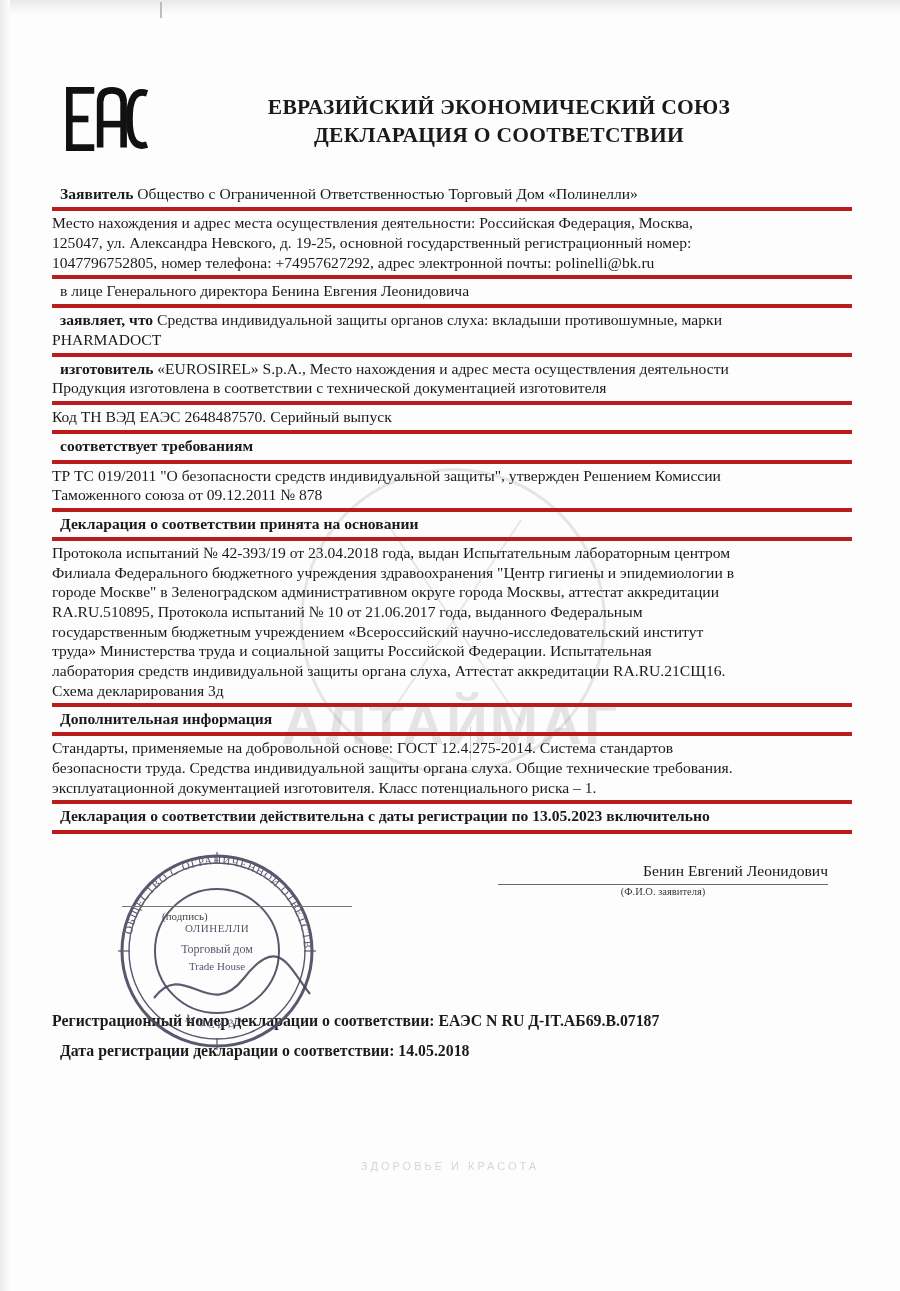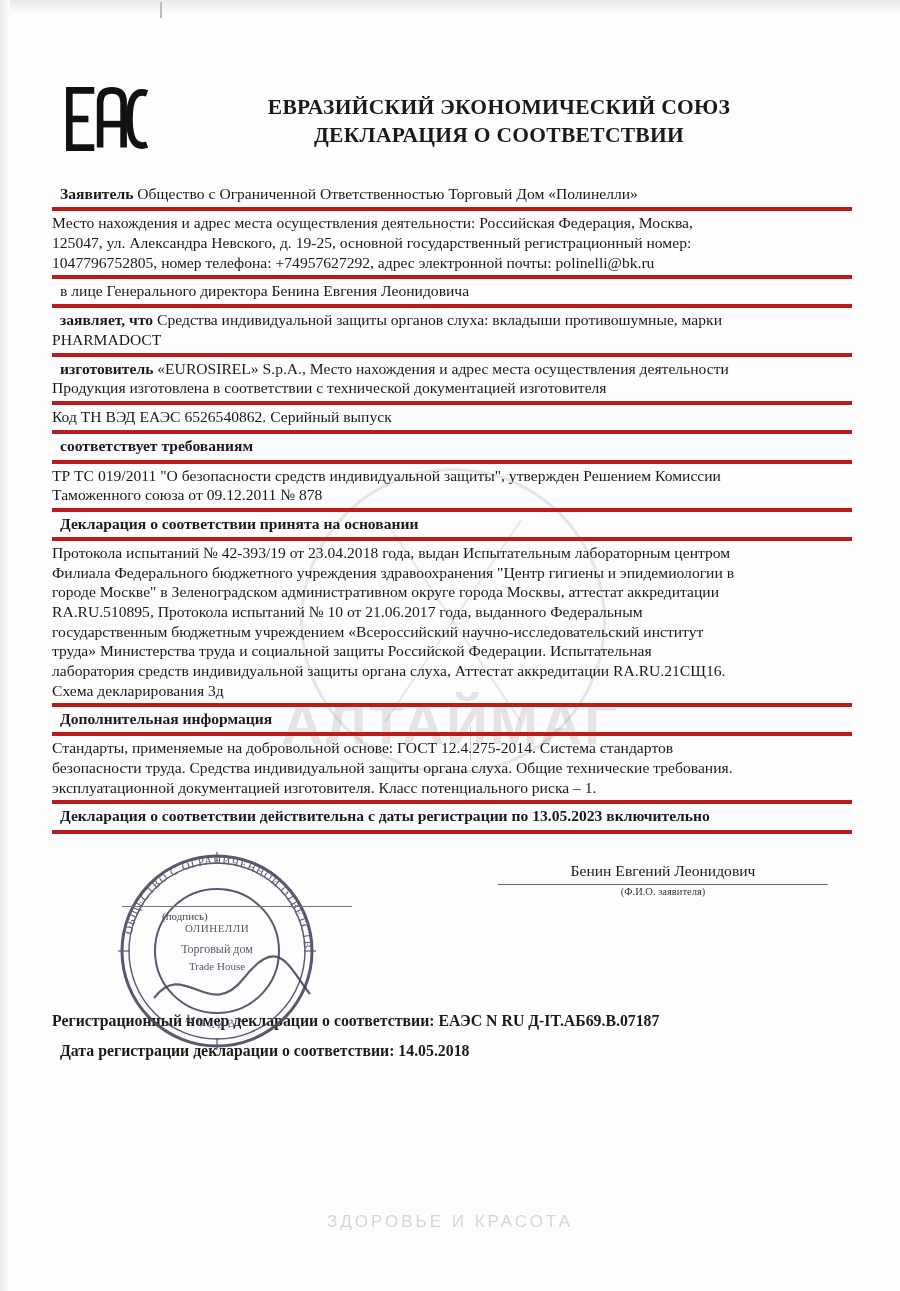--- a/index.html
+++ b/index.html
@@ -101,21 +101,21 @@
   .sign-area {
     position: relative;
     height: 168px;
     margin-top: 6px;
   }
   .sign-name {
     position: absolute;
     right: 24px;
     top: 22px;
     width: 330px;
-    text-align: center;
+    text-align: right;
     font-size: 15.6px;
   }
   .sign-rule {
     position: absolute;
     right: 24px;
     top: 44px;
     width: 330px;
     border-bottom: 1px solid #6a6a6a;
   }
   .sign-caption {
@@ -210,24 +210,24 @@
     width: 660px;
     text-align: center;
     font-size: 58px;
     font-weight: bold;
     letter-spacing: 2px;
     color: rgba(130,130,130,0.20);
     font-family: "Liberation Sans", sans-serif;
   }
   .wm-sub {
     left: 230px;
-    top: 1212px;
+    top: 1160px;
     width: 440px;
     text-align: center;
-    font-size: 17px;
+    font-size: 11px;
     letter-spacing: 3px;
     color: rgba(150,150,150,0.38);
     font-family: "Liberation Sans", sans-serif;
   }
 </style>
 </head>
 <body>
 
 <div class="page">
 
@@ -290,21 +290,21 @@
 
     <div class="row tight">
       <p class="indent just">
         <span class="b">изготовитель</span>
         <span>«EUROSIREL» S.p.A., Место нахождения и адрес места осуществления деятельности</span>
       </p>
       <p>Продукция изготовлена в соответствии с технической документацией изготовителя</p>
     </div>
 
     <div class="row">
-      <p>Код ТН ВЭД ЕАЭС 6526540862. Серийный выпуск</p>
+      <p>Код ТН ВЭД ЕАЭС 2648487570. Серийный выпуск</p>
     </div>
 
     <div class="row">
       <p class="sect-head">соответствует требованиям</p>
     </div>
 
     <div class="row tight">
       <p>ТР ТС 019/2011 "О безопасности средств индивидуальной защиты", утвержден Решением Комиссии</p>
       <p>Таможенного союза от 09.12.2011 № 878</p>
     </div>

